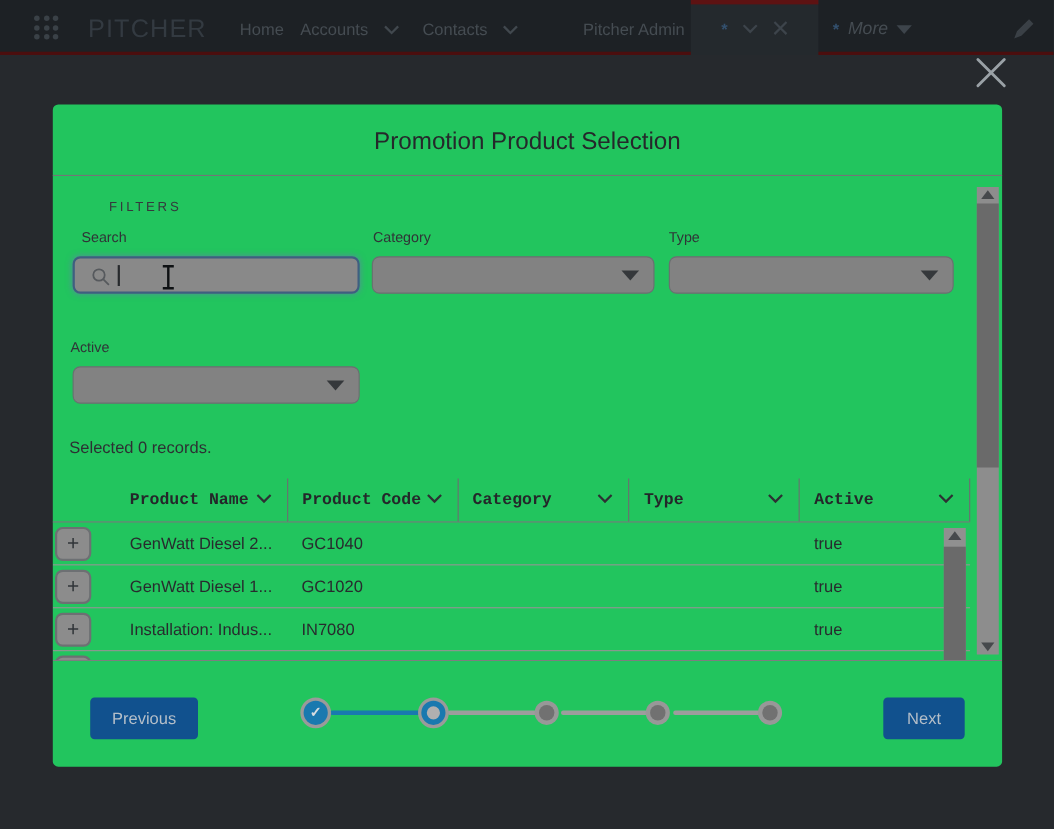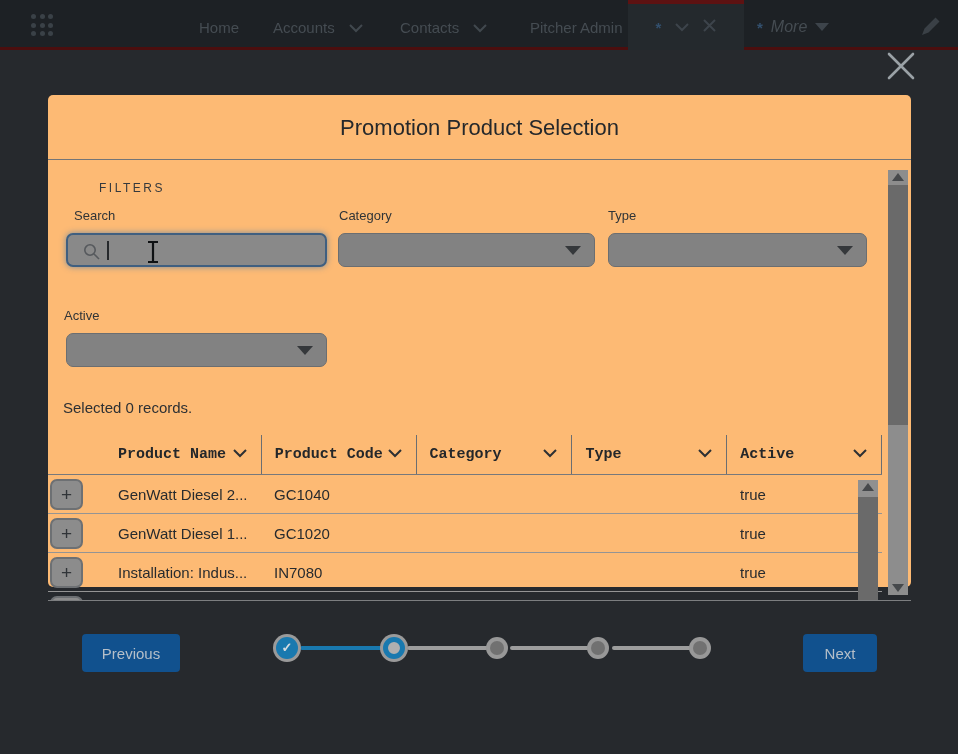--- a/index.html
+++ b/index.html
@@ -24,21 +24,21 @@
   .more-tab { position:absolute; left:757px; top:18px; display:flex; align-items:center; gap:8px; }
   .more-lbl { font-style:italic; color:#454c52; font-size:16px; }
   .tri-down { width:0; height:0; border-left:7px solid transparent; border-right:7px solid transparent;
               border-top:8px solid #3d444b; }
   .pencil { position:absolute; left:920px; top:15px; }
 
   
   .modal-close { position:absolute; left:886px; top:51px; width:30px; height:30px; cursor:pointer; }
 
   
-  .modal { position:absolute; left:48px; top:95px; width:863px; height:492px; background:#fdba74;
+  .modal { position:absolute; left:48px; top:95px; width:863px; height:602px; background:#22c55e;
            border-radius:5px; }
   .modal-header { position:absolute; top:0; left:0; right:0; height:65px; border-bottom:1px solid #737577; }
   .modal-title { text-align:center; line-height:65px; font-size:22px; color:#25282b; }
 
   .filters-heading { position:absolute; left:15px; top:86px; font-size:12px; letter-spacing:2.5px;
                      color:#35393d;margin-left:36px; }
   .field-label { position:absolute; font-size:13px; color:#303437; }
   .search-box { position:absolute; left:18px; top:138px; width:261px; height:34px; background:#898989;
                 border:2px solid #3f5f80; border-radius:7px; box-shadow:0 0 6px rgba(95,130,165,.85);
                 display:flex; align-items:center; }
@@ -118,33 +118,34 @@
       <span></span>
         <span></span>
         <span></span>
         <span></span>
         <span></span>
         <span></span>
         <span></span>
         <span></span>
         <span></span>
     </div>
-
-    <div class="navitem" style="left:199px;">
+    <div class="brand">PITCHER</div>
+
+    <div class="navitem" style="left:218px;">
       <span>Home</span>
     </div>
     <div class="navitem" style="left:273px;">
       <span>Accounts</span>
       <span class="nav-chev">
         <svg width="14" height="9">
             <path d="M1 1 L7 7 L13 1" stroke="#41484e" stroke-width="2" fill="none"></path>
           </svg>
       </span>
     </div>
-    <div class="navitem" style="left:400px;">
+    <div class="navitem" style="left:384px;">
       <span>Contacts</span>
       <span class="nav-chev">
         <svg width="14" height="9">
             <path d="M1 1 L7 7 L13 1" stroke="#41484e" stroke-width="2" fill="none"></path>
           </svg>
       </span>
     </div>
     <div class="navitem" style="left:530px;">
       <span>Pitcher Admin</span>
     </div>

